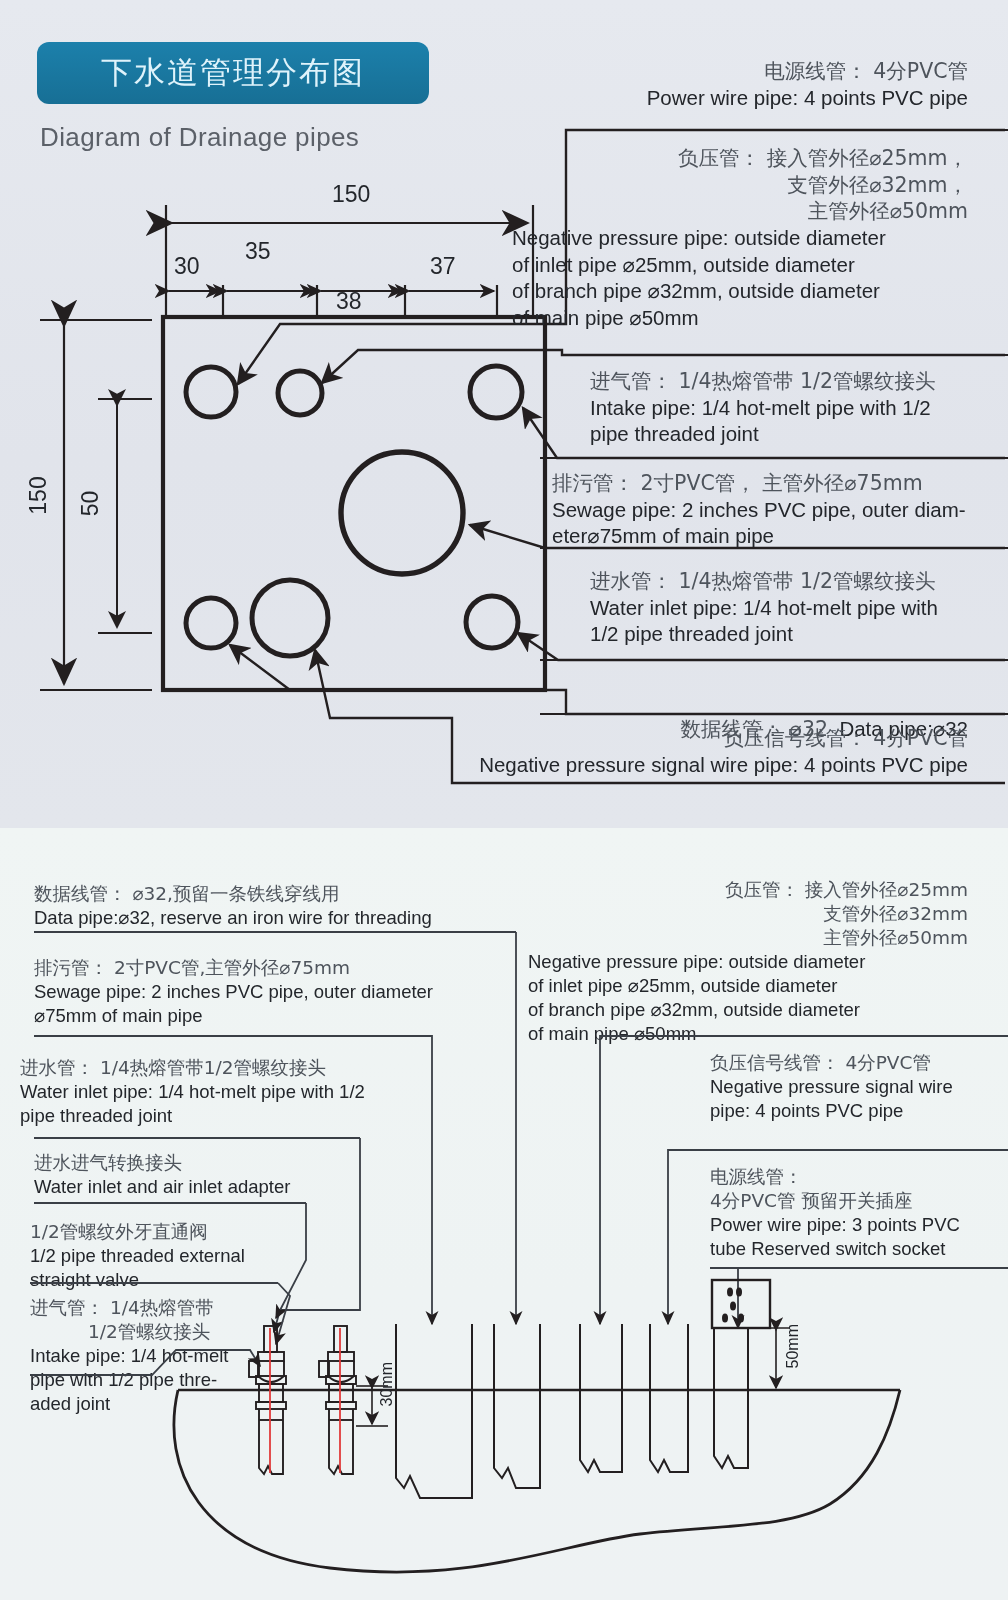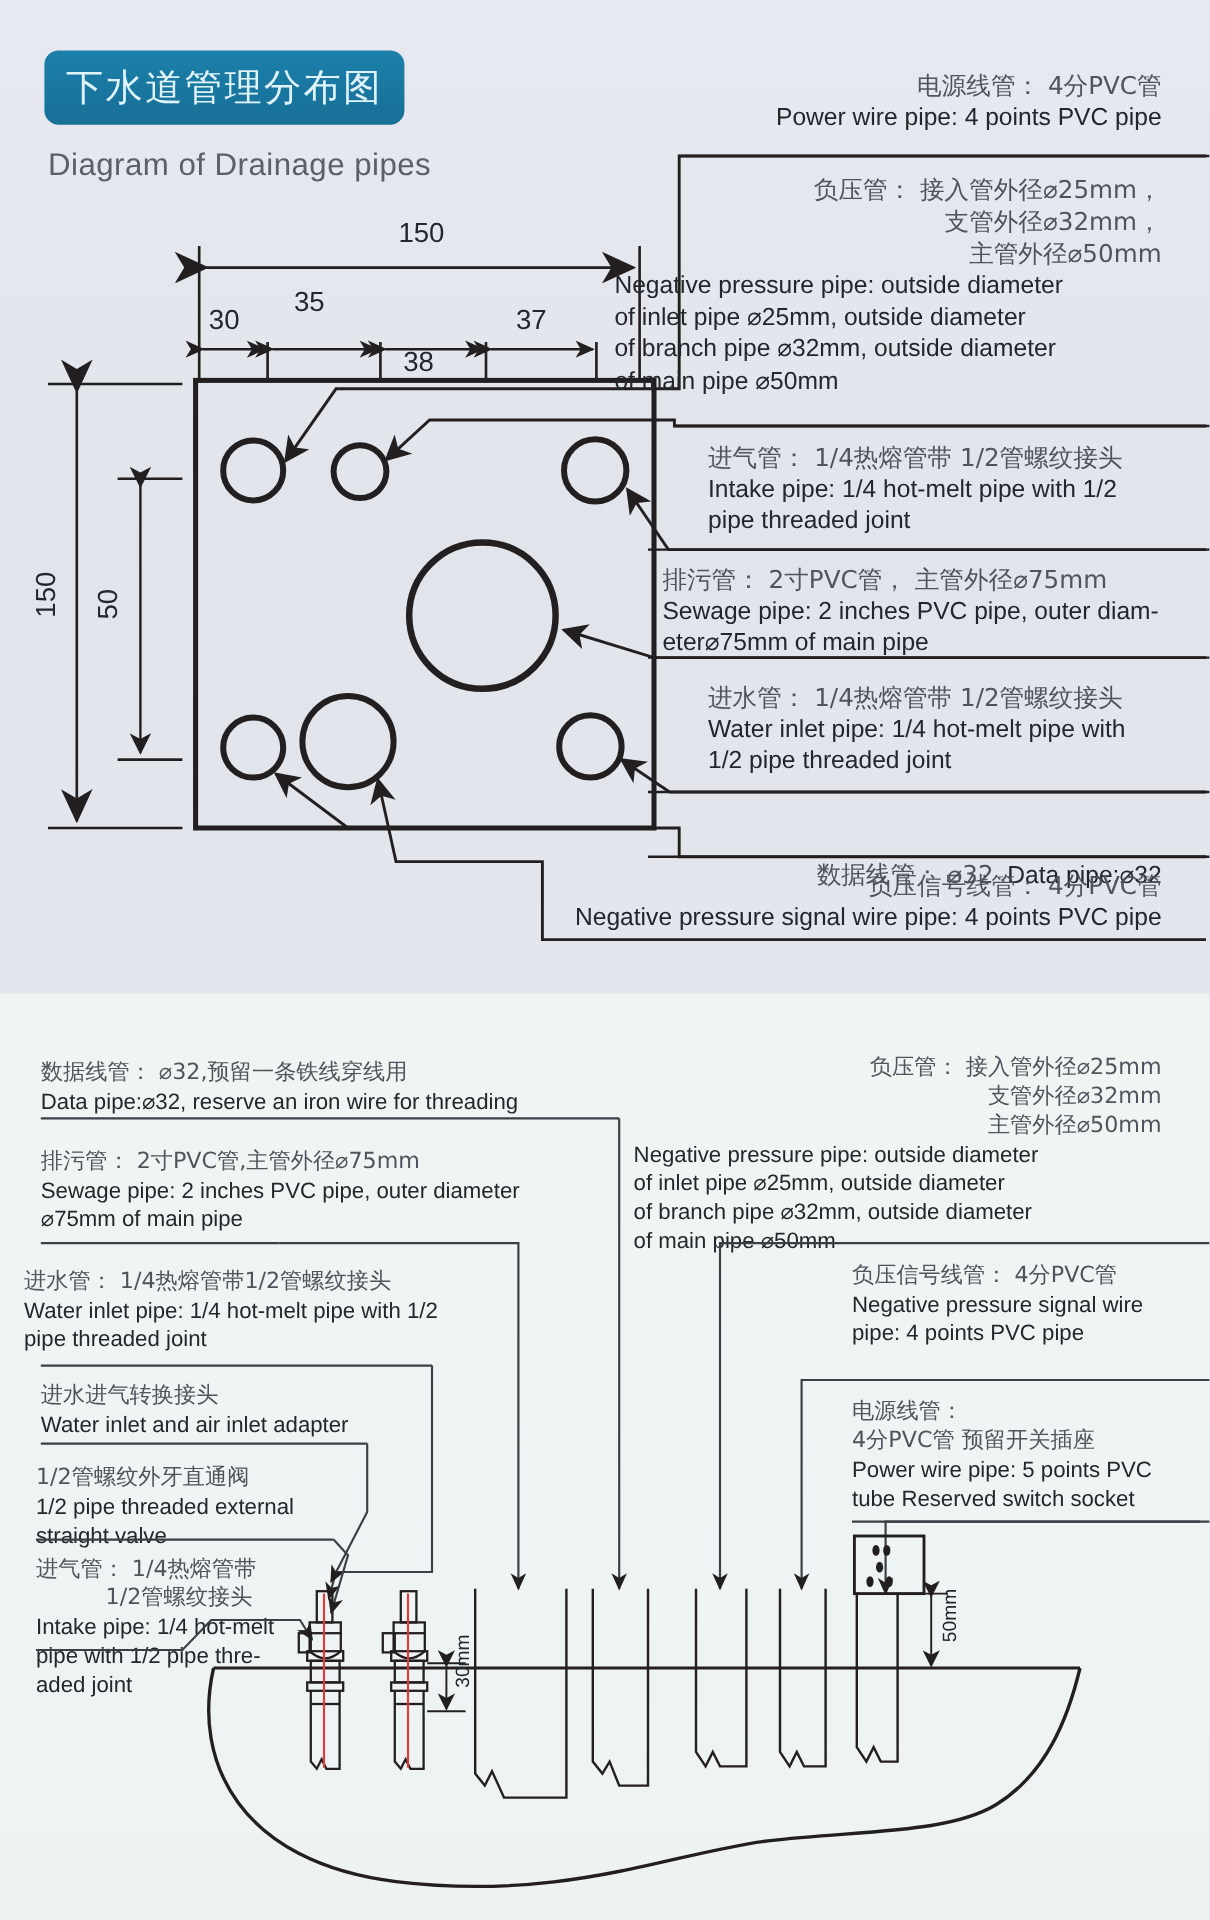--- a/index.html
+++ b/index.html
@@ -10,21 +10,21 @@
     overflow:hidden;
     position:relative;
     color:#2a2a2a;
   }
   .panel{position:absolute;left:0;width:1008px;}
   #panel-top{top:0;height:828px;background:linear-gradient(180deg,#e6e9ef 0%,#e1e4eb 55%,#e3e6ec 100%);}
   #panel-bottom{top:828px;height:772px;background:linear-gradient(180deg,#f0f5f4 0%,#eef3f3 60%,#eef2f3 100%);}
 
   
   #title-banner{
-    position:absolute;left:37px;top:42px;width:300px;height:62px;
+    position:absolute;left:37px;top:42px;width:392px;height:62px;
     background:linear-gradient(180deg,#1c80ab 0%,#176f95 100%);
     border-radius:12px;
     display:flex;align-items:center;justify-content:center;
   }
   #title-banner .t{
     color:#dff3fb;font-size:31px;letter-spacing:2px;font-weight:400;
     font-family:"DejaVu Sans","Liberation Sans",sans-serif;
   }
   #title-sub{
     position:absolute;left:40px;top:122px;
@@ -227,21 +227,21 @@
 
   <div class="note s18" style="left:710px;top:223px;width:290px;">
     <span class="ln cn">负压信号线管： 4分PVC管</span>
     <span class="ln en">Negative pressure signal wire</span>
     <span class="ln en">pipe: 4 points PVC pipe</span>
   </div>
 
   <div class="note s18" style="left:710px;top:337px;width:296px;">
     <span class="ln cn">电源线管：</span>
     <span class="ln cn">4分PVC管 预留开关插座</span>
-    <span class="ln en">Power wire pipe: 5 points PVC</span>
+    <span class="ln en">Power wire pipe: 3 points PVC</span>
     <span class="ln en">tube Reserved switch socket</span>
   </div>
 
   <svg class="layer" width="1008" height="772">
     <defs>
       <marker id="bh" markerWidth="9" markerHeight="9" refX="8" refY="4.5" orient="auto">
         <path d="M0,0 L9,4.5 L0,9 L2.4,4.5 Z" fill="#231f20"></path>
       </marker>
       <marker id="bhs" markerWidth="8" markerHeight="8" refX="7.2" refY="4" orient="auto">
         <path d="M0,0.4 L8,4 L0,7.6 L2.2,4 Z" fill="#231f20"></path>

